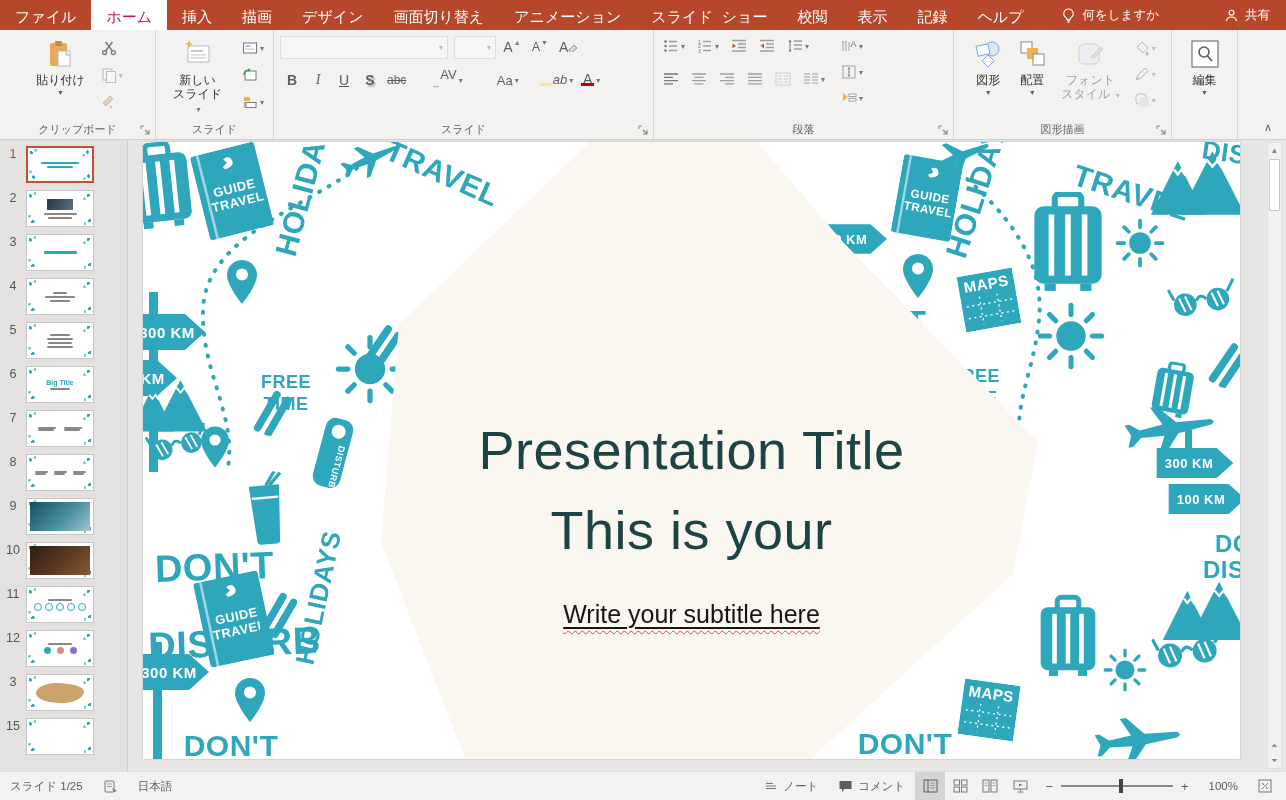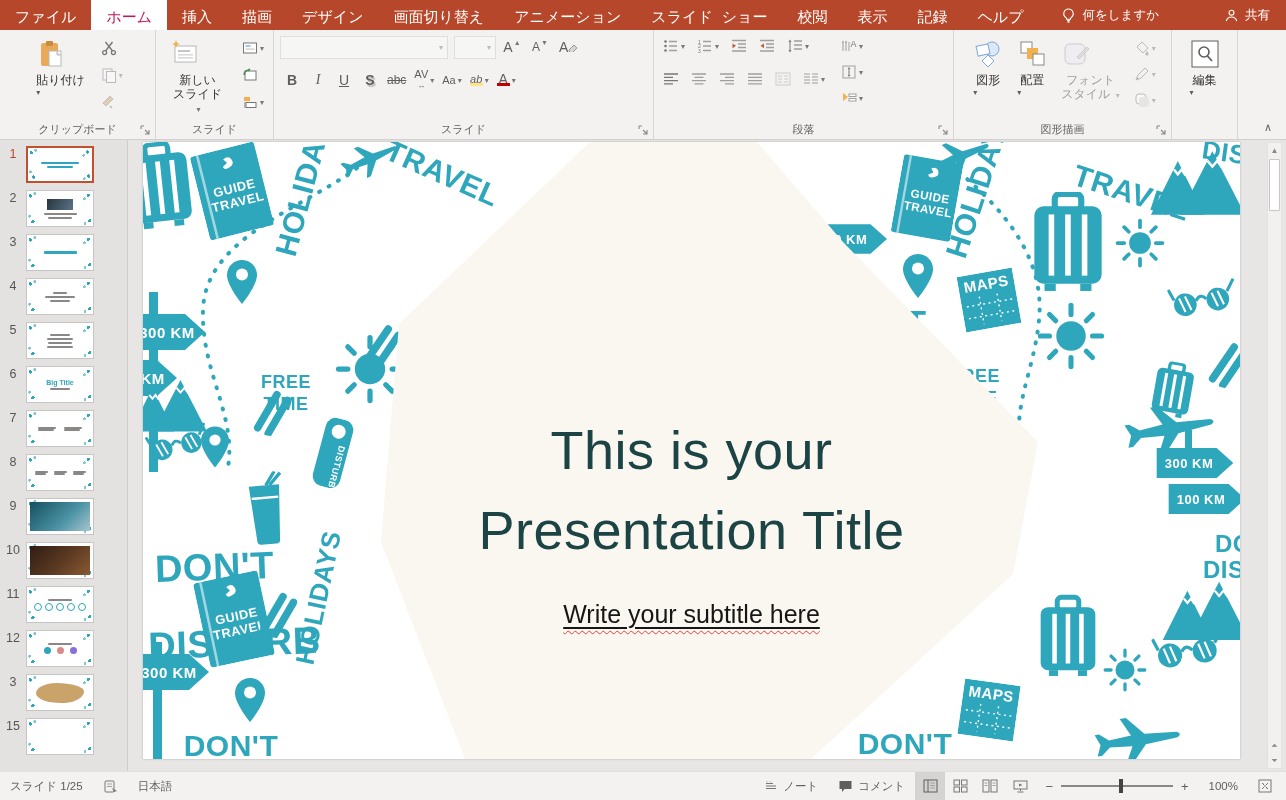--- a/index.html
+++ b/index.html
@@ -15,41 +15,41 @@
   .tellme { display:flex; align-items:center; gap:7px; margin-left:22px; font-size:12.5px; }
   .share { margin-left:auto; display:flex; align-items:center; gap:6px; padding:0 16px; font-size:12.5px; }
   .wicon { width:15px; height:15px; }
 
   
   .ribbon { height:110px; background:#f3f2f1; border-bottom:1px solid #d2d0ce; display:flex; position:relative; flex:0 0 auto; }
   .rgroup { position:relative; padding:5px 6px 18px 6px; border-right:1px solid #d8d6d4; display:flex; flex-direction:column; }
   .glabel { position:absolute; bottom:2px; left:0; right:0; text-align:center; font-size:11px; color:#605e5c; }
   .launcher { position:absolute; bottom:3px; right:4px; width:12px; height:12px; color:#8a8886; cursor:default; }
   .rbody { display:flex; flex:1; align-items:flex-start; }
-  .bigbtn { display:flex; flex-direction:column; justify-content:flex-start; padding:4px 7px; border-radius:2px; cursor:default; }
+  .bigbtn { display:flex; flex-direction:column; align-items:center; justify-content:flex-start; padding:4px 7px; border-radius:2px; cursor:default; }
   .bigbtn .bl { margin-top:4px; font-size:12px; color:#323130; line-height:14px; text-align:center; }
   .caret { font-size:8px; color:#605e5c; line-height:8px; margin-top:2px; }
   .scaret { font-size:8px; color:#797775; margin-left:2px; }
   .smallcol { display:flex; flex-direction:column; gap:5px; margin-left:6px; margin-top:2px; }
   .sbtn { display:flex; align-items:center; height:22px; padding:2px 3px; border-radius:2px; cursor:default; }
   .icon16 { width:16px; height:16px; flex:0 0 auto; }
   .icon26 { width:30px; height:30px; }
   .dis { opacity:.45; }
   .fontrow1 { display:flex; align-items:center; gap:4px; }
   .fontrow2 { display:flex; align-items:center; gap:2px; margin-top:9px; }
   .combo { height:23px; background:#fbfbfa; border:1px solid #c8c6c4; display:flex; align-items:center; justify-content:flex-end; padding:0 4px; color:#8a8886; }
   .combo.cname { width:168px; }
   .combo.csize { width:42px; margin-left:2px; }
   .fbtn { min-width:24px; height:24px; display:flex; align-items:center; justify-content:center; font-size:14px; color:#605e5c; border-radius:2px; padding:0 3px; cursor:default; }
   .fbtn b { font-weight:bold; }
   .fbtn .it { font-style:italic; font-family:"Liberation Serif",serif; }
   .fbtn .un { text-decoration:underline; }
   .fbtn .st { text-decoration:line-through; font-size:12px; }
   .fbtn .sh { font-weight:bold; text-shadow:1.5px 1.5px 1px #bbb; }
-  .fbtn .sm { font-size:11px; letter-spacing:0; }
+  .fbtn .sm { font-size:13px; letter-spacing:0;margin-left:26px; }
   .colorbar { display:inline-block; width:13px; height:3px; background:#c00000; margin-top:-2px; }
   .graybar { display:inline-block; width:13px; height:3px; background:#ffe28a; margin-top:-2px; }
   .stack { display:flex; flex-direction:column; align-items:center; line-height:11px; }
   .pararow { display:flex; align-items:center; gap:6px; }
   .pararow + .pararow { margin-top:11px; }
   .paracols { display:flex; }
   .pararight { display:flex; flex-direction:column; gap:4px; margin-left:10px; }
   .drawbtns { display:flex; }
   .drawcol { display:flex; flex-direction:column; gap:4px; margin-left:4px; margin-top:2px; }
   .collapse { position:absolute; right:14px; bottom:5px; color:#605e5c; font-size:11px; cursor:default; }
@@ -780,22 +780,22 @@
             <use href="#i-glasses" x="1010" y="490" width="72" height="35" transform="rotate(-8 1046 507)"></use>
             <use href="#i-maps" x="818" y="540" width="56" height="56" transform="rotate(8 846 568)"></use>
             <use href="#i-plane" x="950" y="570" width="90" height="56" transform="rotate(-8 995 598)"></use>
             <text x="762" y="612" font-size="30" text-anchor="middle">DON'T</text>
           </g>
 
           <polygon points="447,0 614,0 700,100 895,300 870,432 668,617 322,617 238,400 256,182" fill="#FAF6F0"></polygon>
         </svg>
 
         <div class="slide-title">
+          <div>Presentation Title</div>
           <div>This is your</div>
-          <div>Presentation Title</div>
         </div>
         <div class="slide-sub">
           <span class="sub-u"><span class="sub-w">Write your subtitle here</span></span>
         </div>
       </div>
 
       <div class="vscroll">
         <div class="sc-btn">▲</div>
         <div class="sc-thumb"></div>
         <div class="sc-spacer"></div>

